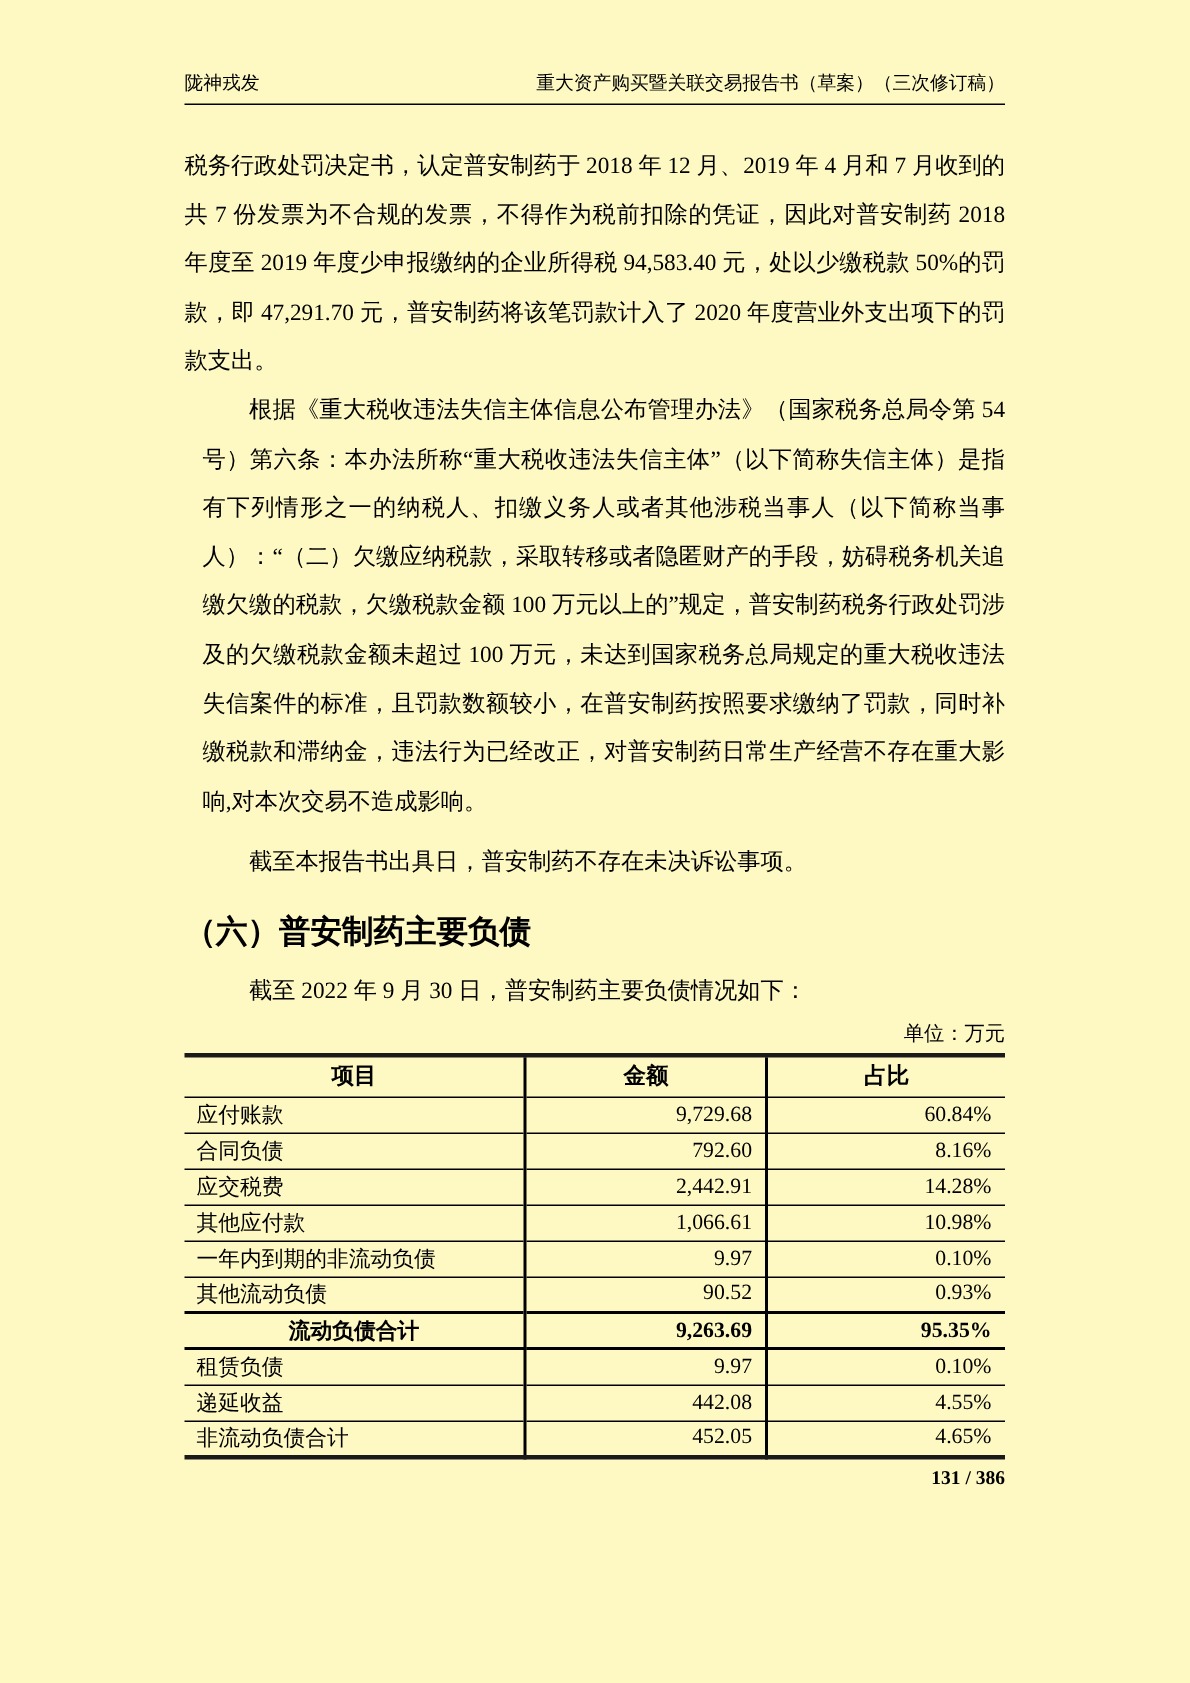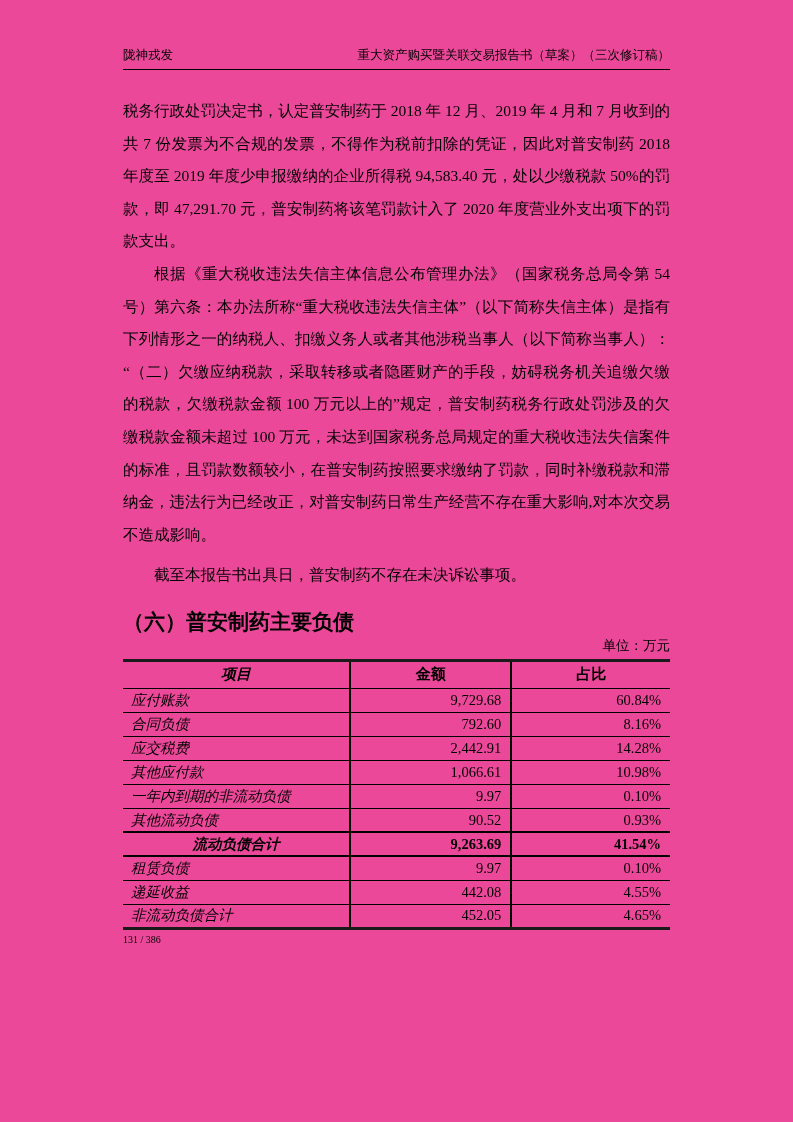--- a/index.html
+++ b/index.html
@@ -6,38 +6,38 @@
   html, body { background: #ffffff; }
   body {
     width: 793px; height: 1122px;
     font-family: "Liberation Serif", "DejaVu Serif", serif;
     color: #000000;
     overflow: hidden;
   }
   .page {
     width: 793px; height: 1122px;
     padding: 47px 123px 0 123px;
-    background: #ec4899;
+    background: #fef9c3;
     position: relative;
   }
   .doc-header {
     display: flex;
     justify-content: space-between;
     align-items: flex-end;
     font-size: 12.5px;
     padding-bottom: 5px;
     border-bottom: 1px solid #000000;
     margin-bottom: 25px;
   }
   .body-text {
     font-size: 15.5px;
     line-height: 32.6px;
     text-align: justify;
   }
-  .indent { text-indent: 2em; }
+  .indent { text-indent: 2em; margin-left: 12px; }
   .litigation-heading {
     font-size: 15.5px;
     line-height: 32.6px;
     text-indent: 2em;
   }
   .para-litigation { margin-top: 8px; }
   .section-heading {
     font-family: "Liberation Sans", "DejaVu Sans", sans-serif;
     font-weight: bold;
     font-size: 21px;
@@ -67,36 +67,36 @@
     overflow: hidden;
     white-space: nowrap;
   }
   table.liabilities th {
     height: 28px;
     font-size: 15px;
     font-weight: bold;
     text-align: center;
     border-bottom: 1.5px solid #000000;
   }
-  .col-item  { width: 41.5%; border-right: 2px solid #000000; font-style: italic; }
+  .col-item  { width: 41.5%; border-right: 2px solid #000000; }
   .col-amount{ width: 29.5%; border-right: 2px solid #000000; }
   .col-ratio { width: 29%; }
   td.col-item  { text-align: left;  padding-left: 8px; margin-top: 26px; }
   td.col-amount{ text-align: right; padding-right: 9px; }
   td.col-ratio { text-align: right; padding-right: 9px; }
   tr.total-row td {
     font-weight: bold;
     border-top: 2px solid #000000;
     border-bottom: 2px solid #000000;
   }
   tr.total-row td.col-item { text-align: center; padding-left: 0; }
   .page-number {
-    text-align: left;
-    font-weight: normal;
-    font-size: 10px;
+    text-align: right;
+    font-weight: bold;
+    font-size: 13px;
     margin-top: 4px;
   }
 </style>
 </head>
 <body>
 
 <div class="page">
 
   <header class="doc-header">
     <span>陇神戎发</span>
@@ -106,20 +106,21 @@
   <main>
     <p class="body-text">税务行政处罚决定书，认定普安制药于 2018 年 12 月、2019 年 4 月和 7 月收到的共 7 份发票为不合规的发票，不得作为税前扣除的凭证，因此对普安制药 2018 年度至 2019 年度少申报缴纳的企业所得税 94,583.40 元，处以少缴税款 50%的罚款，即 47,291.70 元，普安制药将该笔罚款计入了 2020 年度营业外支出项下的罚款支出。</p>
 
     <p class="body-text indent">根据《重大税收违法失信主体信息公布管理办法》（国家税务总局令第 54 号）第六条：本办法所称“重大税收违法失信主体”（以下简称失信主体）是指有下列情形之一的纳税人、扣缴义务人或者其他涉税当事人（以下简称当事人）：“（二）欠缴应纳税款，采取转移或者隐匿财产的手段，妨碍税务机关追缴欠缴的税款，欠缴税款金额 100 万元以上的”规定，普安制药税务行政处罚涉及的欠缴税款金额未超过 100 万元，未达到国家税务总局规定的重大税收违法失信案件的标准，且罚款数额较小，在普安制药按照要求缴纳了罚款，同时补缴税款和滞纳金，违法行为已经改正，对普安制药日常生产经营不存在重大影响,对本次交易不造成影响。</p>
 
 
     <p class="body-text indent para-litigation">截至本报告书出具日，普安制药不存在未决诉讼事项。</p>
 
     <h2 class="section-heading">（六）普安制药主要负债</h2>
 
+    <p class="body-text indent para-intro">截至 2022 年 9 月 30 日，普安制药主要负债情况如下：</p>
 
     <div class="unit-label">单位：万元</div>
 
     <table class="liabilities">
       <thead>
         <tr>
           <th class="col-item">项目</th>
           <th class="col-amount">金额</th>
           <th class="col-ratio">占比</th>
         </tr>
@@ -151,21 +152,21 @@
             <td class="col-ratio">0.10%</td>
           </tr>
           <tr>
             <td class="col-item">其他流动负债</td>
             <td class="col-amount">90.52</td>
             <td class="col-ratio">0.93%</td>
           </tr>
           <tr class="total-row">
             <td class="col-item">流动负债合计</td>
             <td class="col-amount">9,263.69</td>
-            <td class="col-ratio">41.54%</td>
+            <td class="col-ratio">95.35%</td>
           </tr>
           <tr>
             <td class="col-item">租赁负债</td>
             <td class="col-amount">9.97</td>
             <td class="col-ratio">0.10%</td>
           </tr>
           <tr>
             <td class="col-item">递延收益</td>
             <td class="col-amount">442.08</td>
             <td class="col-ratio">4.55%</td>

